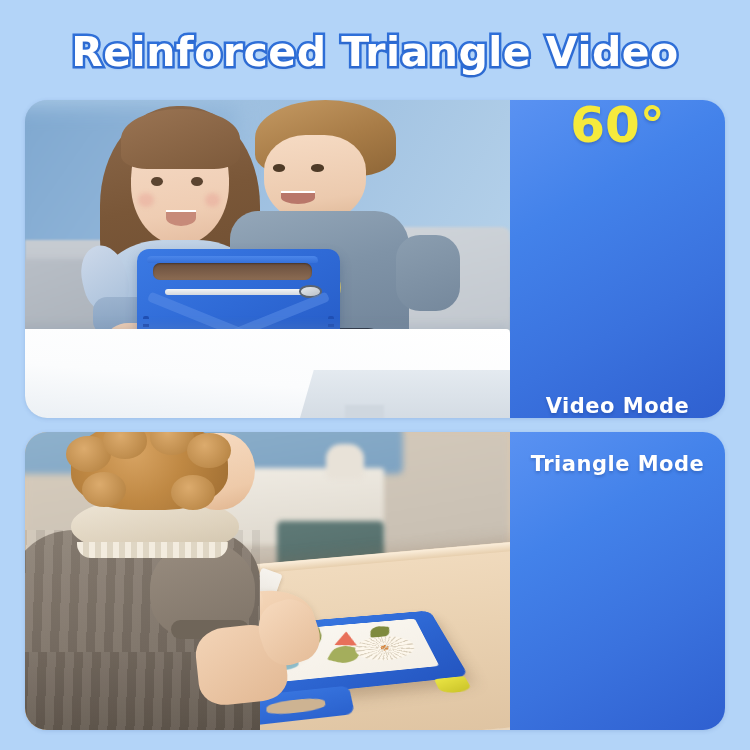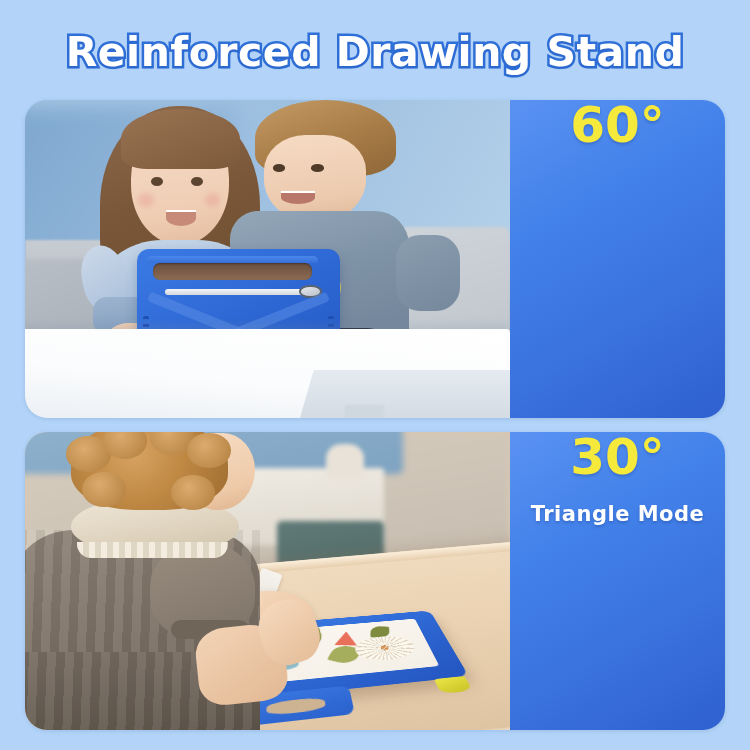--- a/index.html
+++ b/index.html
@@ -53,21 +53,21 @@
     overflow:hidden;
     background:#cfd9e2;
   }
   .info {
     position:relative;
     width:215px; height:100%;
     background:linear-gradient(150deg,#5a92f2 0%,#4382ea 32%,#3a72de 66%,#2f60d0 100%);
     display:flex;
     flex-direction:column;
     align-items:center;
-    justify-content:flex-start;
+    justify-content:space-between;
   }
   .angle {
     font-family:"DejaVu Sans", sans-serif;
     font-size:50px;
     font-weight:bold;
     color:#f5ea3c;
     letter-spacing:0px;
     line-height:1;
     text-shadow:0 2px 3px rgba(20,50,120,.28);
   }
@@ -512,21 +512,21 @@
   }
 
   
   .softblur { position:absolute; inset:0; backdrop-filter:blur(0.4px); pointer-events:none; }
 </style>
 </head>
 <body>
 
 <div id="stage">
 
-  <div class="title">Reinforced Drawing Stand</div>
+  <div class="title">Reinforced Triangle Video</div>
 
   <div class="panel" id="panel-top">
 
     <div class="photo" id="photo-top">
       <div class="p1-wall"></div>
       <div class="p1-wall-shadow"></div>
       <div class="p1-couch"></div>
       <div class="p1-couch-cushion"></div>
       <div class="p1-couch-arm"></div>
 
@@ -583,20 +583,21 @@
       </div>
 
       <div class="p1-table"></div>
       <div class="p1-table-edge"></div>
       <div class="p1-table-leg"></div>
       <div class="softblur"></div>
     </div>
 
     <div class="info">
       <div class="angle">60°</div>
+      <div class="modelabel">Video Mode</div>
     </div>
   </div>
 
   <div class="panel" id="panel-bottom">
 
     <div class="photo" id="photo-bottom">
       <div class="p2-bg"></div>
       <div class="p2-bg-couch"></div>
       <div class="p2-bg-table"></div>
       <div class="p2-bg-table-leg"></div>
@@ -649,18 +650,17 @@
         <div class="p2-hair-curl c5"></div>
         <div class="p2-hair-curl c6"></div>
         <div class="p2-arm"></div>
         <div class="p2-hand"></div>
       </div>
 
       <div class="softblur"></div>
     </div>
 
     <div class="info">
-      <div class="angle">30°</div>
       <div class="modelabel">Triangle Mode</div>
     </div>
   </div>
 
 </div>
 
 </body></html>

